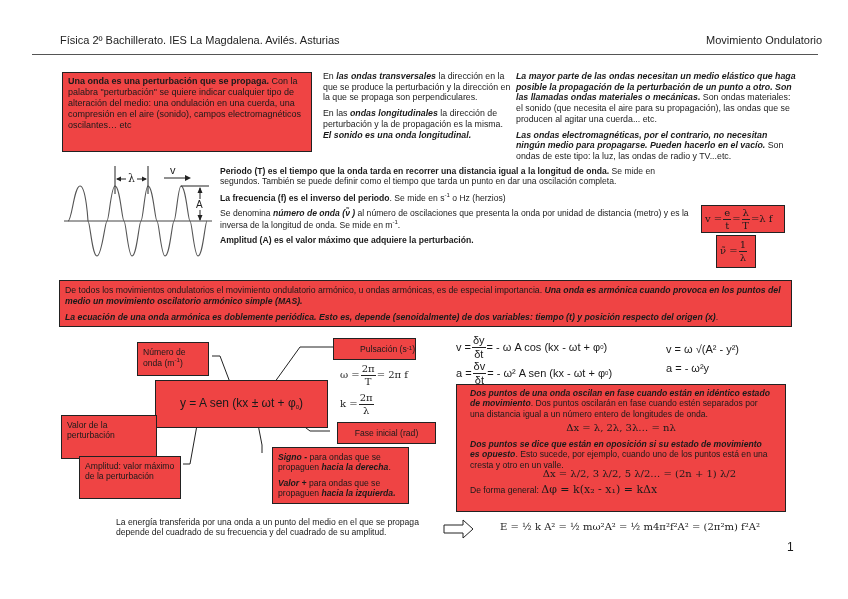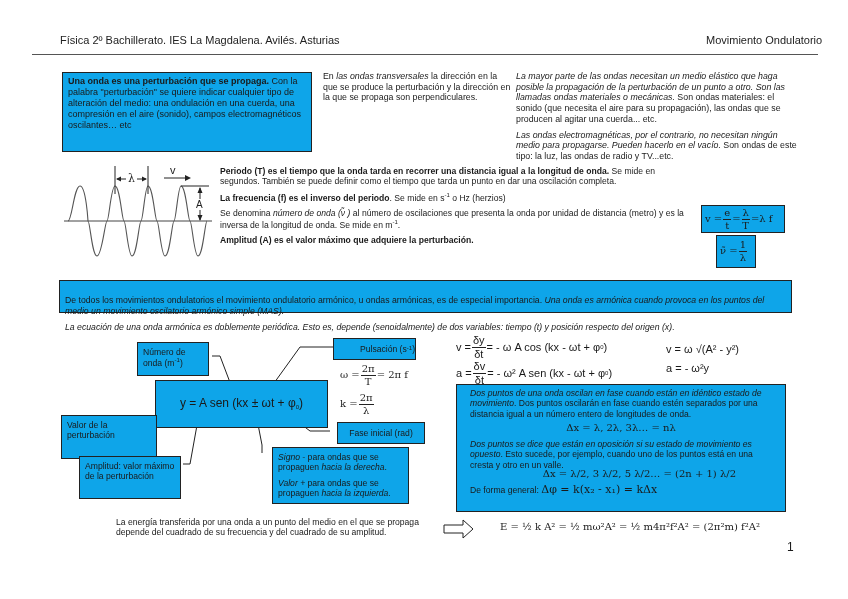--- a/index.html
+++ b/index.html
@@ -1,26 +1,26 @@
 <!DOCTYPE html>
 <html><head>
 <meta charset="utf-8">
 <style>
   * { box-sizing: border-box; margin: 0; padding: 0; }
   html, body { width: 848px; height: 599px; background: #ffffff; overflow: hidden; }
   body { position: relative; font-family: "Liberation Sans", sans-serif; color: #1a1a1a; font-size: 8.6px; line-height: 1.22; }
   .abs { position: absolute; }
   .hdr { position: absolute; top: 34px; font-size: 11px; color: #222; }
   .hdr-rule { position: absolute; left: 32px; top: 54px; width: 786px; height: 1px; background: #555; }
-  .box { position: absolute; border: 1px solid #222; background: #0ea5e9; }
+  .box { position: absolute; border: 1px solid #222; background: #ef4444; }
   .box-thick { border: 1.6px solid #222; }
   p { margin: 0; }
   .para + .para { margin-top: 5px; }
   b { font-weight: bold; }
-  .bi { font-weight: normal; font-style: italic; text-align: center; }
+  .bi { font-weight: bold; font-style: italic; text-align: center; }
   .math { font-family: "DejaVu Serif", "Liberation Serif", serif; }
   .frac { display: inline-flex; flex-direction: column; align-items: center; vertical-align: middle; line-height: 1; margin: 0 1px; }
   .frac .num { border-bottom: 1px solid #222; padding: 0 1px 1px; }
   .frac .den { padding-top: 1px; }
   sup { font-size: 6px; vertical-align: 4px; }
   sub { font-size: 6px; vertical-align: -2px; }
   .label-box { font-size: 8.6px; padding: 4px 5px; }
   .page-num { position: absolute; left: 787px; top: 540px; font-size: 12px; }
   svg { position: absolute; overflow: visible; }
 </style>
@@ -30,20 +30,21 @@
 <div class="hdr" style="left:60px;">Física 2º Bachillerato. IES La Magdalena. Avilés. Asturias</div>
 <div class="hdr" style="left:666px;padding-left:40px;">Movimiento Ondulatorio</div>
 <div class="hdr-rule"></div>
 
 <div class="box" style="left:62px; top:72px; width:250px; height:80px; padding:3px 5px; font-size:9px;">
   <b>Una onda es una perturbación que se propaga.</b><span> Con la palabra "perturbación" se quiere indicar cualquier tipo de alteración del medio: una ondulación en una cuerda, una compresión en el aire (sonido), campos electromagnéticos oscilantes… etc</span>
 </div>
 
 <div class="abs" style="left:323px; top:71px; width:190px; font-size:8.8px;">
   <p class="para"><span>En </span><span class="bi">las ondas transversales</span><span> la dirección en la que se produce la perturbación y la dirección en la que se propaga son perpendiculares.</span></p>
+  <p class="para"><span>En las </span><span class="bi">ondas longitudinales</span><span> la dirección de perturbación y la de propagación es la misma. </span><span class="bi">El sonido es una onda longitudinal.</span></p>
 </div>
 
 <div class="abs" style="left:516px; top:71px; width:282px; font-size:8.8px;">
   <p class="para"><span class="bi">La mayor parte de las ondas necesitan un medio elástico que haga posible la propagación de la perturbación de un punto a otro. Son las llamadas ondas materiales o mecánicas.</span><span> Son ondas materiales: el sonido (que necesita el aire para su propagación), las ondas que se producen al agitar una cuerda... etc.</span></p>
   <p class="para"><span class="bi">Las ondas electromagnéticas, por el contrario, no necesitan ningún medio para propagarse. Pueden hacerlo en el vacío.</span><span> Son ondas de este tipo: la luz, las ondas de radio y  TV...etc.</span></p>
 </div>
 
 <svg style="left:60px; top:160px;" width="160" height="110">
   <line x1="4" y1="61" x2="152" y2="61" stroke="#444" stroke-width="1"></line>
   <path d="M8,61 C12,61 14,26 20,26 C26,26 28,61 28,61 C30,61 32,96 37,96 C42,96 45,61 47,61 C49,61 51,26 55,26 C60,26 62,61 64,61 C66,61 68,96 72,96 C77,96 79,61 81,61 C83,61 85,26 88,26 C93,26 95,61 97,61 C99,61 101,96 105,96 C110,96 112,61 114,61 C116,61 118,26 121,26 C126,26 128,61 130,61 C132,61 134,96 138,96 C143,96 145,61 147,61" fill="none" stroke="#555" stroke-width="1.1"></path>
@@ -87,21 +88,21 @@
 </div>
 
 <div class="box math" style="left:716px; top:235px; width:40px; height:33px; display:flex; align-items:center; padding-left:3px; font-size:10px;">
   <span>ν̃ =</span>
   <span class="frac">
       <span class="num">1</span>
       <span class="den">λ</span>
     </span>
 </div>
 
-<div class="box" style="left:59px; top:280px; width:733px; height:33px; padding:14px 5px; font-size:8.7px;">
+<div class="box" style="left:59px; top:280px; width:733px; height:47px; padding:4px 5px; font-size:8.7px;">
   <p class="para"><span>De todos los movimientos ondulatorios el movimiento ondulatorio armónico, u ondas armónicas, es de especial importancia. </span><span class="bi">Una onda es armónica cuando provoca en los puntos del medio un movimiento oscilatorio armónico simple (MAS).</span></p>
   <p class="para" style="margin-top:6px;"><span class="bi">La ecuación de una onda armónica es doblemente periódica. Esto es, depende (senoidalmente) de dos variables: tiempo (t) y posición respecto del origen (x)</span><span>.</span></p>
 </div>
 
 <svg style="left:0; top:0;" width="848" height="599">
   <g stroke="#222" stroke-width="1" fill="none">
     <polyline points="212,356 220,356 234,393"></polyline>
     <polyline points="335,347 300,347 264,397"></polyline>
     <polyline points="158,423 170,423 184,409"></polyline>
     <polyline points="183,464 190,464 199,414"></polyline>
@@ -147,21 +148,21 @@
   <span>= 2π f</span>
 </div>
 <div class="abs math" style="left:340px; top:393px; font-size:10px; display:flex; align-items:center;">
   <span>k =</span>
   <span class="frac">
       <span class="num">2π</span>
       <span class="den">λ</span>
     </span>
 </div>
 
-<div class="box" style="left:337px; top:422px; width:88px; height:22px; display:flex; align-items:center; justify-content:center; font-size:8.6px;">
+<div class="box" style="left:337px; top:422px; width:99px; height:22px; display:flex; align-items:center; justify-content:center; font-size:8.6px;">
   <span>Fase inicial (rad)</span>
 </div>
 
 <div class="box" style="left:272px; top:447px; width:137px; height:57px; padding:4px 5px; font-size:8.6px;">
   <p class="para"><span class="bi">Signo -</span><span> para ondas que se propaguen </span><span class="bi">hacia la derecha</span><span>.</span></p>
   <p class="para"><span class="bi">Valor +</span><span> para ondas que se propaguen </span><span class="bi">hacia la izquierda.</span></p>
 </div>
 
 <div class="abs" style="left:456px; top:335px; font-size:11px; display:flex; align-items:center;">
   <span>v =</span>

